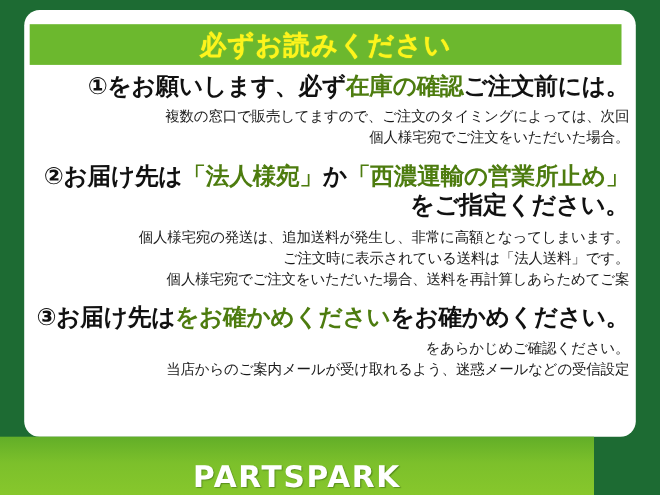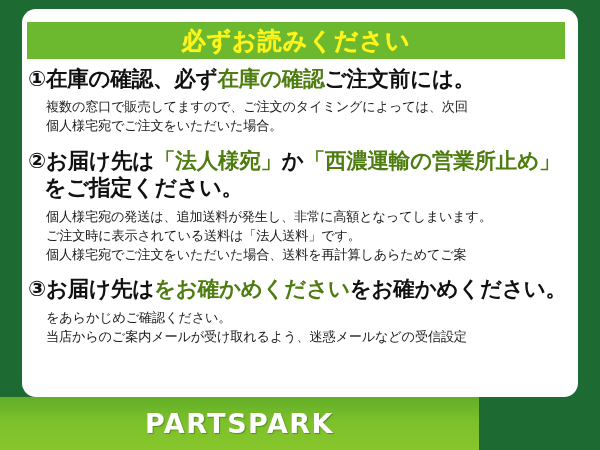--- a/index.html
+++ b/index.html
@@ -21,20 +21,21 @@
   
   #card {
     position:absolute;
     left:22px;
     top:9px;
     width:556px;
     height:388px;
     background:#ffffff;
     border-radius:14px;
     overflow:hidden;
+    text-align:right;
   }
 
   
   #banner {
     position:absolute;
     left:5px;
     top:13px;
     width:538px;
     height:37px;
     background:#6cb82e;
@@ -80,35 +81,36 @@
     padding-left:16px;
   }
 
   .sub {
     font-size:13.2px;
     color:#1a1a1a;
     line-height:1.45;
     padding-left:18px;
     letter-spacing:-0.2px;
     white-space:nowrap;
+    font-family:Liberation Mono, monospace;
   }
 
   .sp1 { height:5px; }
   .sp2 { height:7px; }
 
   
   #footer {
     position:absolute;
     left:0;
     top:397px;
-    width:479px;
+    width:540px;
     height:53px;
     background:linear-gradient(to bottom,#62ae28 0%,#7cc02b 45%,#87c72c 100%);
     display:flex;
-    align-items:center;
+    align-items:flex-end;
     justify-content:center;
   }
   #footer-brand {
     color:#ffffff;
     font-size:27px;
     font-weight:bold;
     letter-spacing:1.5px;
     text-shadow:1px 1px 1px rgba(40,80,10,.45);
   }
 </style>
@@ -118,21 +120,21 @@
 <div id="frame">
 
   <div id="card">
 
     <div id="banner">
       <span id="banner-title">必ずお読みください</span>
     </div>
 
     <div id="content">
         <div class="item">
-          <div class="item-head"><span>①</span><span>在庫の確認、必ず</span><span class="hl">在庫の確認</span><span>ご注文前には。</span></div>
+          <div class="item-head"><span>①</span><span>をお願いします、必ず</span><span class="hl">在庫の確認</span><span>ご注文前には。</span></div>
           <div class="sp1"></div>
           <div class="sub">複数の窓口で販売してますので、ご注文のタイミングによっては、次回</div>
           <div class="sub">個人様宅宛でご注文をいただいた場合。</div>
           <div class="sp2"></div>
         </div>
         <div class="item">
           <div class="item-head"><span>②</span><span>お届け先は</span><span class="hl">「法人様宛」</span><span>か</span><span class="hl">「西濃運輸の営業所止め」</span></div>
           <div class="head-line2">をご指定ください。</div>
           <div class="sp1"></div>
           <div class="sub">個人様宅宛の発送は、追加送料が発生し、非常に高額となってしまいます。</div>

